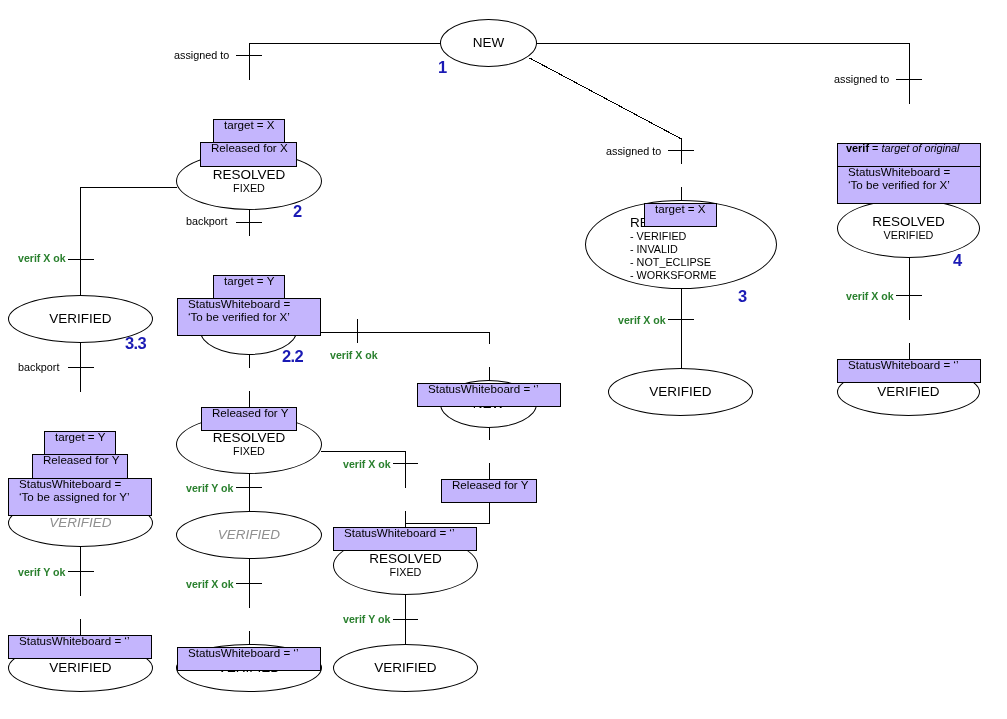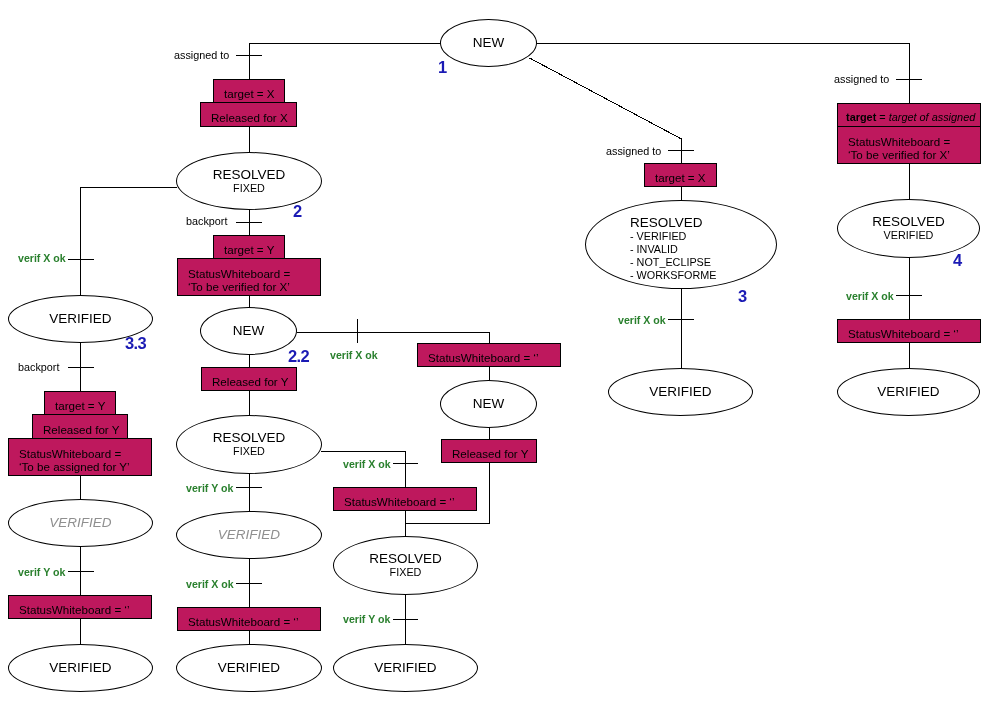--- a/index.html
+++ b/index.html
@@ -8,22 +8,22 @@
        font-family:"Liberation Sans",sans-serif;}
   #canvas{position:relative;width:1007px;height:619px;background:#fff;}
   svg#wire{position:absolute;left:0;top:0;}
   .edge{stroke:#000;stroke-width:1;fill:none;shape-rendering:crispEdges;}
   .edged{stroke:#000;stroke-width:1;fill:none;}
   .tick{stroke:#000;stroke-width:1;fill:none;shape-rendering:crispEdges;}
   .node{position:absolute;box-sizing:border-box;border:1px solid #000;
         border-radius:50%;background:#fff;display:flex;flex-direction:column;
         align-items:center;justify-content:center;text-align:center;}
   .box{position:absolute;box-sizing:border-box;border:1px solid #000;
-       background:#be185d;display:flex;flex-direction:column;align-items:flex-start;
-       justify-content:flex-end;text-align:left;padding-left:10px;}
+       background:#c4b5fd;display:flex;flex-direction:column;align-items:flex-start;
+       justify-content:flex-start;text-align:left;padding-left:10px;margin-top:40px;}
   .t-title{font-size:13.5px;color:#000;line-height:14px;}
   .t-sub{font-size:10.8px;color:#000;line-height:13px;}
   .t-grey{font-size:13.5px;font-style:italic;color:#8f8f8f;line-height:14px;}
   .t-box{font-size:11.6px;color:#000;line-height:13px;white-space:nowrap;
          position:relative;top:-2px;}
   .t-boxital{font-style:italic;}
   .lbl{position:absolute;font-size:10.8px;color:#000;white-space:nowrap;}
   .lbl-green{position:absolute;font-size:10.6px;font-weight:bold;color:#2a802e;white-space:nowrap;text-align:center;}
   .num{position:absolute;font-size:16.5px;font-weight:bold;color:#1a1ab4;
        white-space:nowrap;letter-spacing:-0.6px;}
@@ -196,21 +196,21 @@
 <div class="box" style="left:441px;top:439px;width:96px;height:24px;">
   <div class="t-box">Released for Y</div>
 </div>
 <div class="box" style="left:333px;top:487px;width:144px;height:24px;">
   <div class="t-box">StatusWhiteboard = ‘’</div>
 </div>
 <div class="box" style="left:644px;top:163px;width:73px;height:24px;">
   <div class="t-box">target = X</div>
 </div>
 <div class="box" style="left:837px;top:103px;width:144px;height:24px;padding-left:8px;">
-  <div class="t-box" style="font-size:10.9px;"><span style="font-weight:bold;">target</span><span> = </span><span class="t-boxital">target of assigned</span></div>
+  <div class="t-box" style="font-size:10.9px;"><span style="font-weight:bold;">verif</span><span> = </span><span class="t-boxital">target of original</span></div>
 </div>
 <div class="box" style="left:837px;top:126px;width:144px;height:38px;">
   <div class="t-box">StatusWhiteboard =</div>
   <div class="t-box">‘To be verified for X’</div>
 </div>
 <div class="box" style="left:837px;top:319px;width:144px;height:24px;">
   <div class="t-box">StatusWhiteboard = ‘’</div>
 </div>
 
 <div class="lbl" style="left:174px;top:49px;">assigned to</div>
@@ -224,17 +224,17 @@
 <div class="lbl-green" style="left:186px;top:578px;">verif X ok</div>
 <div class="lbl-green" style="left:618px;top:314px;">verif X ok</div>
 <div class="lbl-green" style="left:846px;top:290px;">verif X ok</div>
 <div class="lbl-green" style="left:18px;top:566px;">verif Y ok</div>
 <div class="lbl-green" style="left:186px;top:482px;">verif Y ok</div>
 <div class="lbl-green" style="left:343px;top:613px;">verif Y ok</div>
 
 <div class="num" style="left:438px;top:58px;">1</div>
 <div class="num" style="left:293px;top:202px;">2</div>
 <div class="num" style="left:125px;top:334px;">3.3</div>
-<div class="num" style="left:288px;top:347px;">2.2</div>
+<div class="num" style="left:282px;top:347px;">2.2</div>
 <div class="num" style="left:738px;top:287px;">3</div>
 <div class="num" style="left:953px;top:251px;">4</div>
 
 </div>
 
 </body></html>

